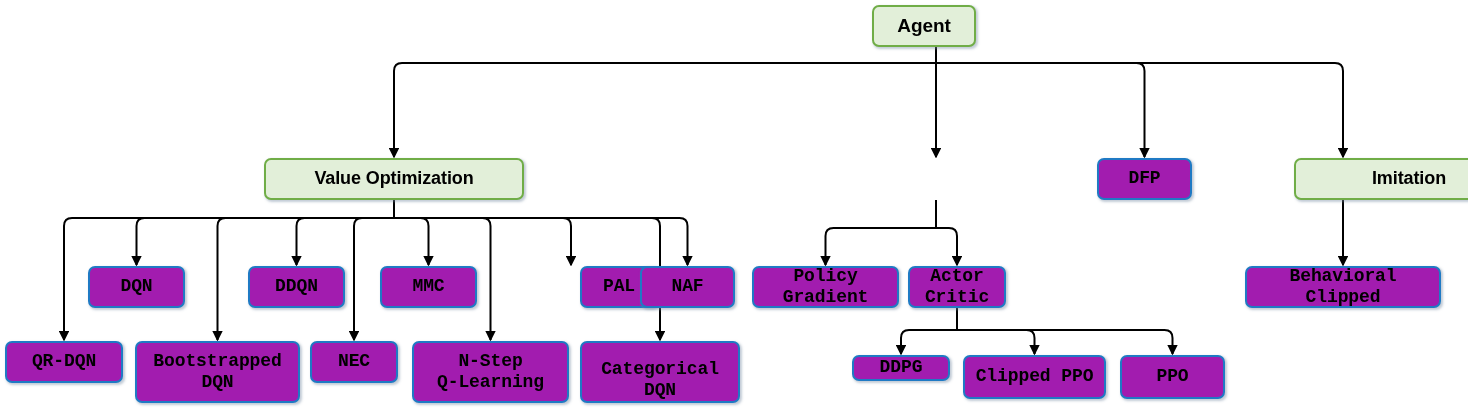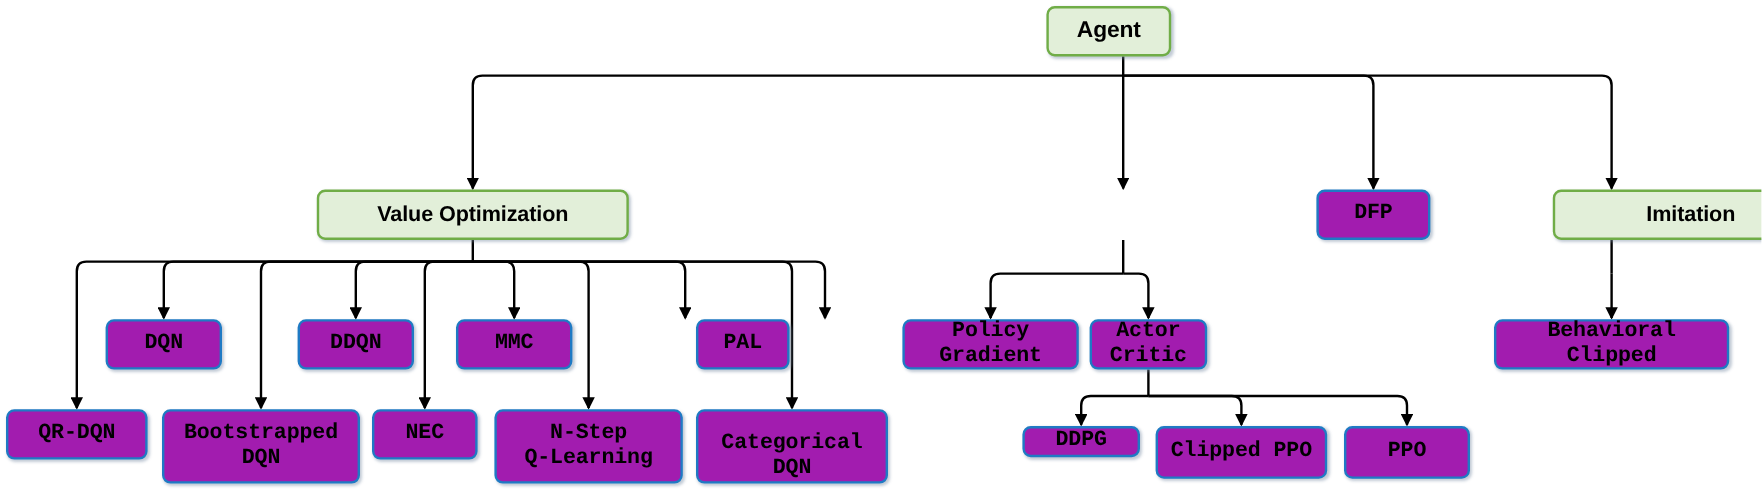--- a/index.html
+++ b/index.html
@@ -122,20 +122,25 @@
     <div class="node node-blue" style="left: 380px; top: 266px; width: 97px; height: 42px; font-size: 18px;">
       <div>
         <span>MMC</span>
       </div>
     </div>
     <div class="node node-blue" style="left: 532px; top: 266px; width: 78px; height: 42px; font-size: 18px; margin-left: 48px;">
       <div>
         <span>PAL</span>
       </div>
     </div>
+    <div class="node node-blue" style="left: 640px; top: 266px; width: 95px; height: 42px; font-size: 18px;">
+      <div>
+        <span>NAF</span>
+      </div>
+    </div>
     <div class="node node-blue" style="left: 752px; top: 266px; width: 147px; height: 42px; font-size: 18px;">
       <div>
         <span>Policy Gradient</span>
       </div>
     </div>
     <div class="node node-blue" style="left: 908px; top: 266px; width: 98px; height: 42px; font-size: 18px;">
       <div>
         <span>Actor Critic</span>
       </div>
     </div>

